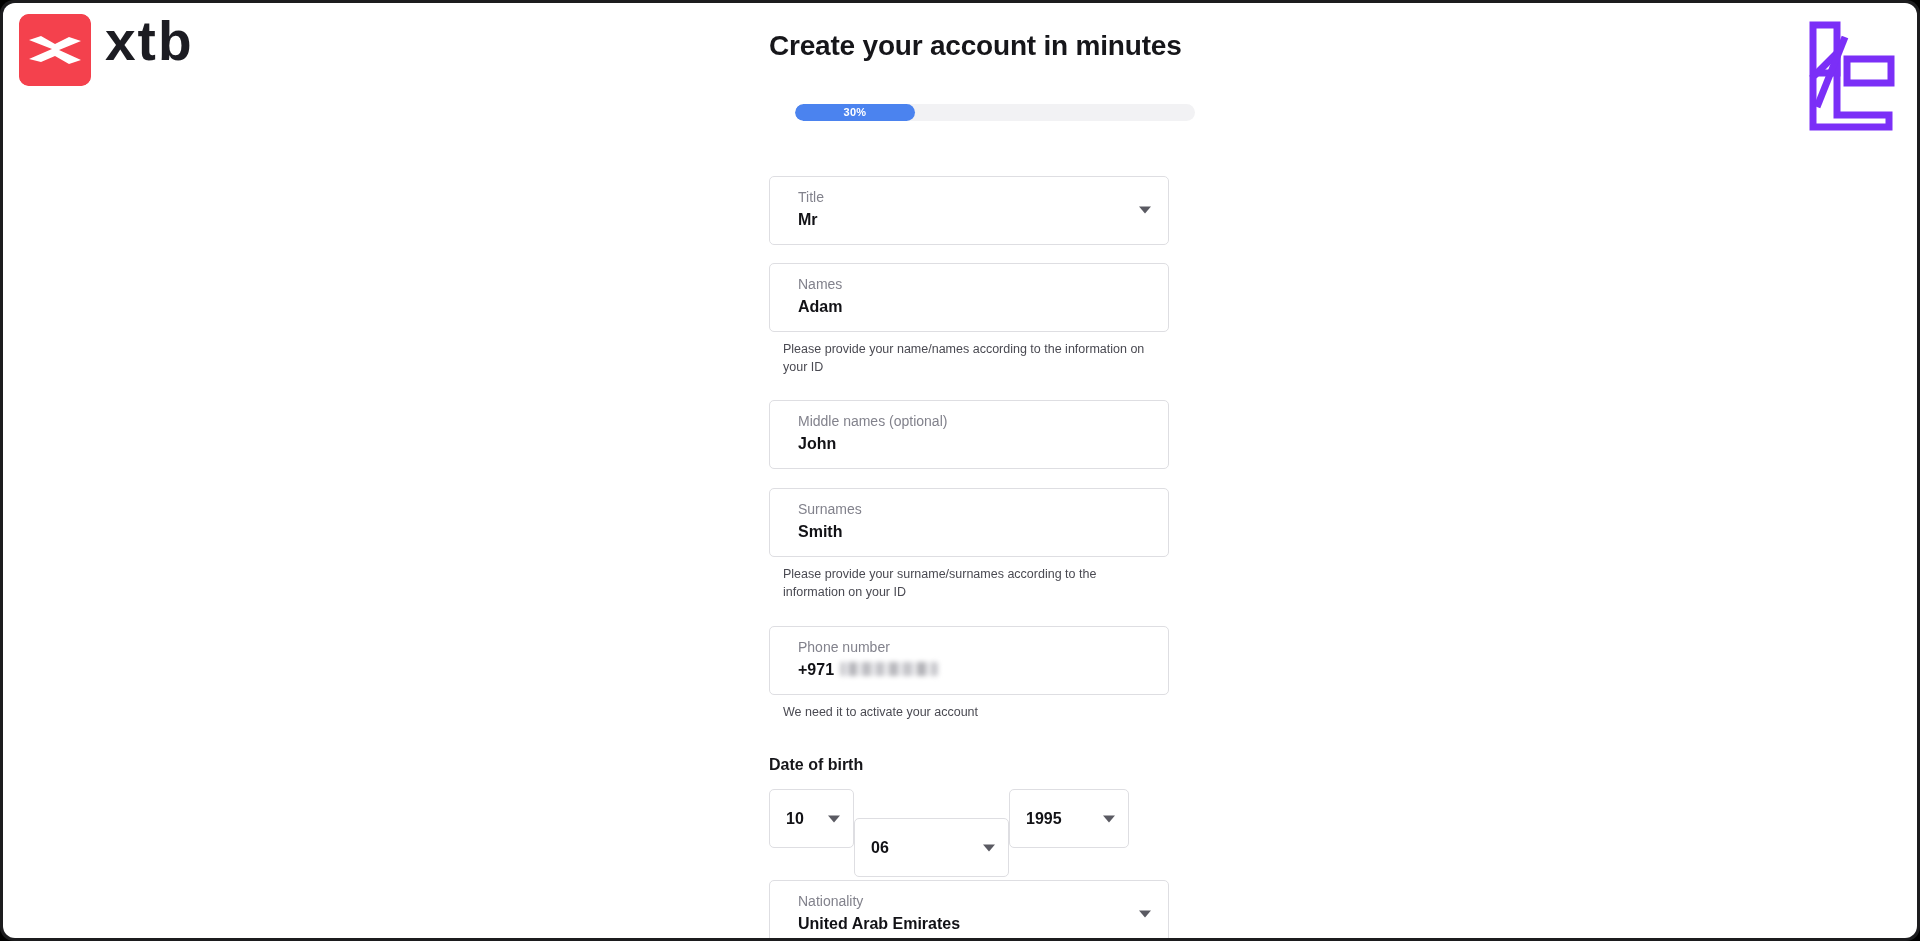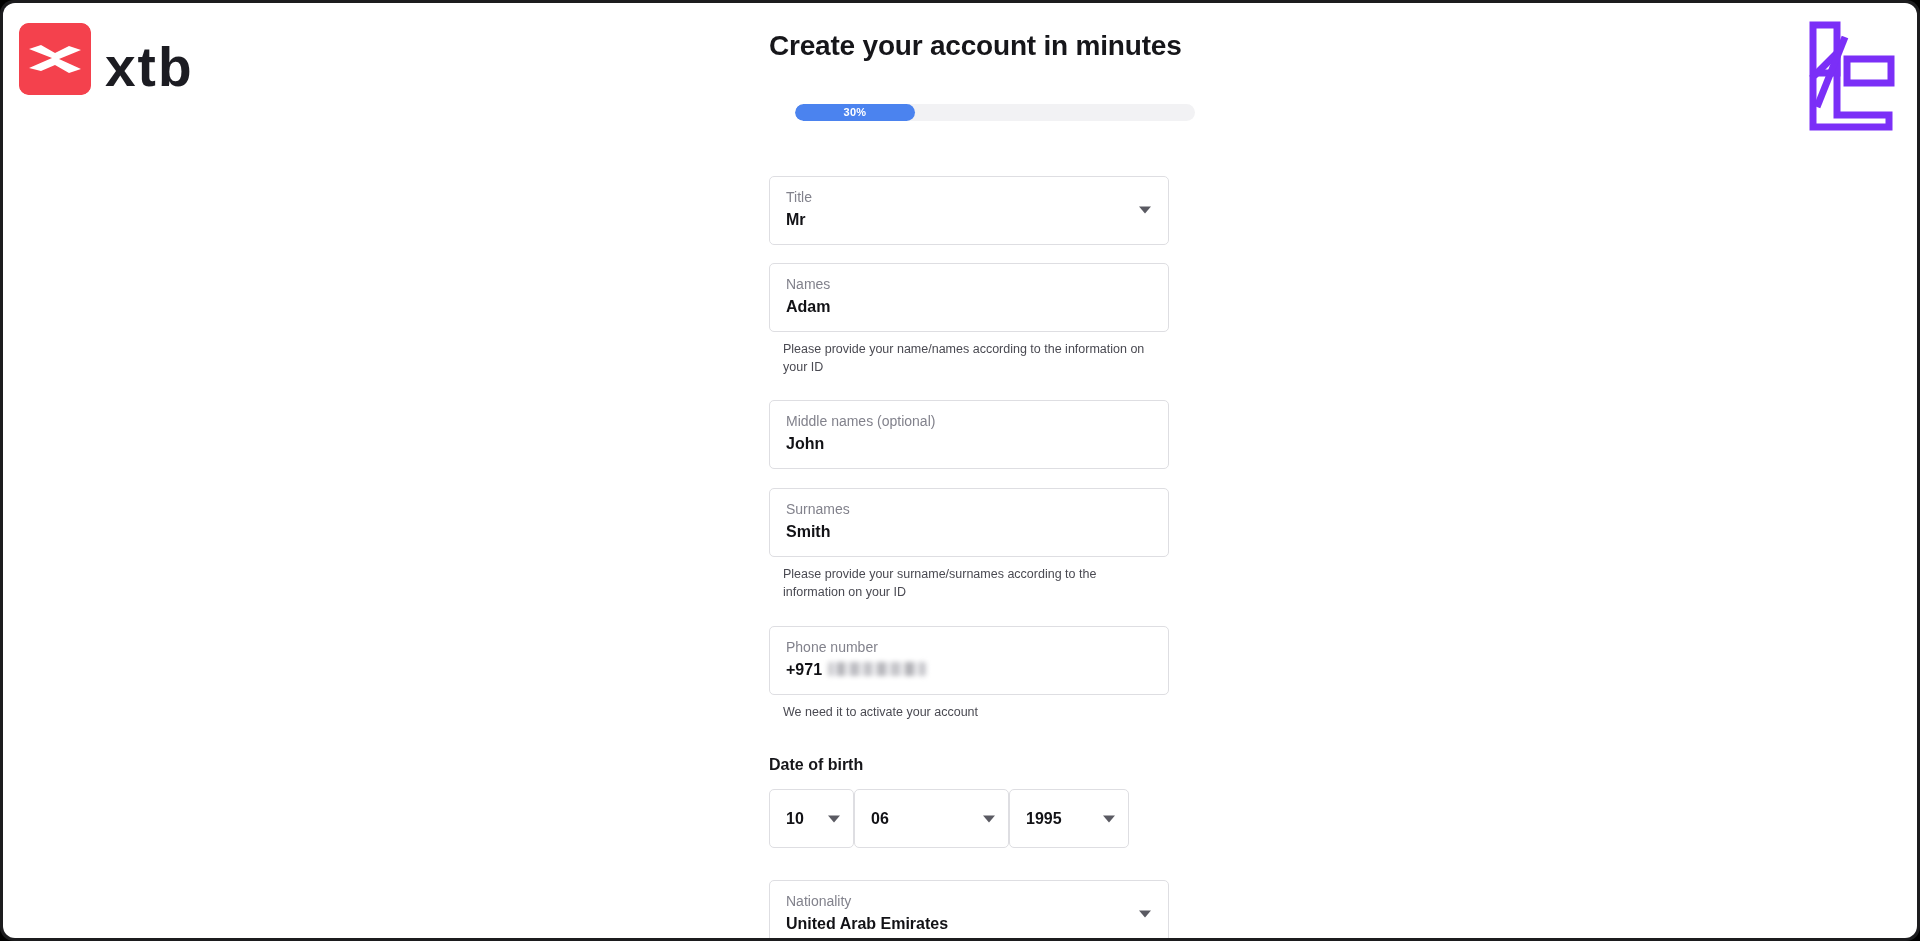--- a/index.html
+++ b/index.html
@@ -34,23 +34,23 @@
     height: 935px;
     background: #ffffff;
     border-radius: 12px;
     overflow: hidden;
   }
 
   
   .brand-logo {
     position: absolute;
     left: 16px;
-    top: 20px;
-    display: flex;
-    align-items: flex-end;
+    top: 11px;
+    display: flex;
+    align-items: flex-start;
     gap: 14px;
   }
   .brand-mark {
     width: 72px;
     height: 72px;
     background: #f4414d;
     border-radius: 10px;
     position: relative;
     overflow: hidden;
     flex: none;
@@ -117,21 +117,21 @@
 
   
   .field-box {
     position: absolute;
     left: 766px;
     width: 400px;
     box-sizing: border-box;
     background: #ffffff;
     border: 1px solid #dedee2;
     border-radius: 5px;
-    padding: 11px 16px 13px 16px;
+    padding: 11px 16px 13px 28px;
   }
   .field-label {
     font-size: 14px;
     color: #82828c;
     line-height: 1.35;
     margin-bottom: 3px;
     font-weight: 400;
   }
   .field-value {
     font-size: 16px;
@@ -204,21 +204,21 @@
     box-sizing: border-box;
     height: 59px;
     background: #ffffff;
     border: 1px solid #dedee2;
     border-radius: 5px;
     display: flex;
     align-items: center;
     padding: 0 16px;
   }
   .dob-select.day   { width: 85px; }
-  .dob-select.month { width: 155px; }
+  .dob-select.month { width: 155px; margin-top: 29px; }
   .dob-select.year  { width: 120px; }
   .dob-value {
     font-size: 16px;
     font-weight: 700;
     color: #121216;
     line-height: 1;
   }
   .dob-caret {
     position: absolute;
     right: 13px;

